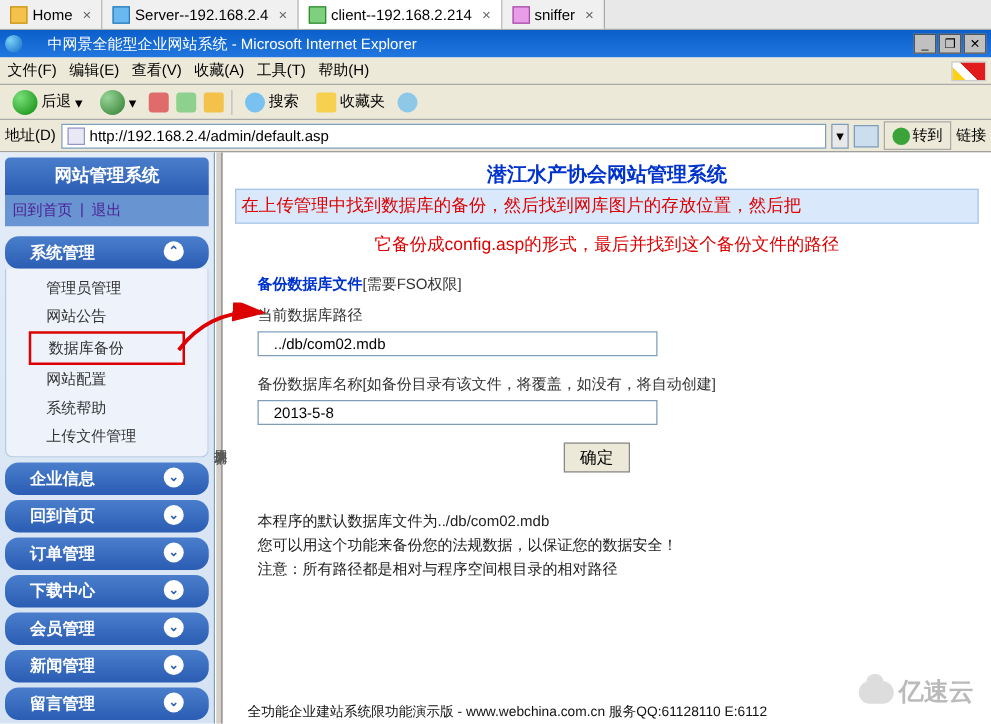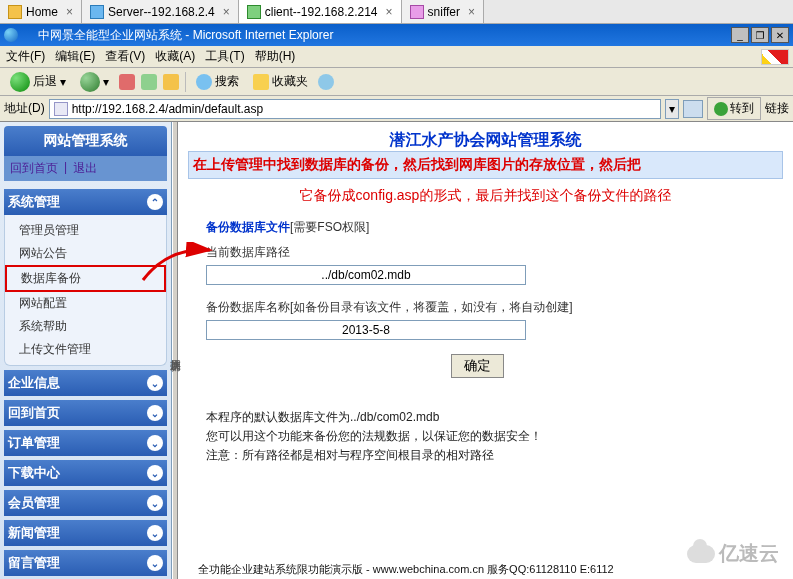--- a/index.html
+++ b/index.html
@@ -40,41 +40,41 @@
     
     .content-area { display: flex; height: 457px; background: #fff; }
     
     
     .sidebar { width: 172px; background: linear-gradient(#e3ecf7, #d4e2f3); border-right: 1px solid #7f9db9; padding: 4px; overflow: hidden; }
     .sidebar-header { background: linear-gradient(#4a7ecc, #2a5db3); color: #fff; font-weight: bold; font-size: 14px; padding: 6px; border-radius: 4px 4px 0 0; text-align: center; }
     .sidebar-nav { background: #6894d1; color: #4c1d95; padding: 4px 6px; display: flex; gap: 6px; font-size: 12px; margin-bottom: 8px; }
     .sidebar-nav span { cursor: pointer; }
     
     .accordion-section { margin-bottom: 4px; }
-    .acc-header { background: linear-gradient(#4a7ecc, #2a5db3); color: #fff; font-weight: bold; padding: 4px 4px; border-radius: 0; display: flex; justify-content: space-between; align-items: center; cursor: pointer; font-size: 13px; }
+    .acc-header { background: linear-gradient(#4a7ecc, #2a5db3); color: #fff; font-weight: bold; padding: 4px 20px; border-radius: 11px; display: flex; justify-content: space-between; cursor: pointer; font-size: 13px; }
     .acc-chevron { width: 16px; height: 16px; border-radius: 50%; background: #fff; color: #2a5db3; display: flex; align-items: center; justify-content: center; font-size: 10px; }
-    .acc-body { background: #eef3fb; border: 1px solid #b8cce3; border-top: none; padding: 4px 0; border-radius: 0 0 6px 6px; }
+    .acc-body { background: #eef3fb; border: 1px solid #b8cce3; border-top: none; padding: 4px 18px; border-radius: 0 0 6px 6px; }
     .acc-item { padding: 3px 14px; color: #333; cursor: pointer; }
     .acc-item.highlighted { border: 2px solid #d00; }
     
     
     .divider { width: 6px; background: #d4d0c8; border-left: 1px solid #fff; border-right: 1px solid #888; display: flex; flex-direction: column; align-items: center; justify-content: center; gap: 20px; }
     .div-label { writing-mode: vertical-rl; font-size: 11px; color: #555; }
     
     
     .main-panel { flex: 1; padding: 8px 10px; position: relative; overflow: hidden; }
     .main-title { color: #0033cc; font-weight: bold; font-size: 16px; text-align: center; margin-bottom: 0; }
-    .instruction-box { background: #d9e8fb; border: 1px solid #a8c4e8; padding: 4px; color: #d00; font-weight: bold; font-size: 14px; margin-bottom: 8px; }
+    .instruction-box { background: #d9e8fb; border: 1px solid #a8c4e8; padding: 4px; color: #d00; font-weight: normal; font-size: 14px; margin-bottom: 8px; }
     .instruction-line2 { color: #d00; font-weight: normal; font-size: 14px; padding: 0 4px; margin-bottom: 10px; text-align: center; }
     
     .form-section { padding: 4px 18px; }
     .form-label { color: #0033cc; font-weight: bold; margin-bottom: 8px; }
     .form-label .hint { color: #333; font-weight: normal; }
     .form-sublabel { color: #333; margin-bottom: 4px; }
-    .form-input { width: 320px; border: 1px solid #7f9db9; height: 20px; padding: 0 0; font-size: 12px; margin-bottom: 14px; text-align: center; }
+    .form-input { width: 320px; border: 1px solid #7f9db9; height: 20px; padding: 0 12px; font-size: 12px; margin-bottom: 14px; }
     .btn-submit { padding: 2px 12px; background: #ece9d8; border: 1px solid #888; margin-left: 245px; }
     
     .notes { margin-top: 30px; line-height: 1.6; font-size: 12px; color: #222; }
     
     .footer-txt { position: absolute; bottom: 2px; left: 20px; right: 20px; font-size: 11px; color: #111; }
     
     
     .red-arrow { position: absolute; left: 138px; top: 242px; width: 80px; height: 42px; pointer-events: none; }
     
     

